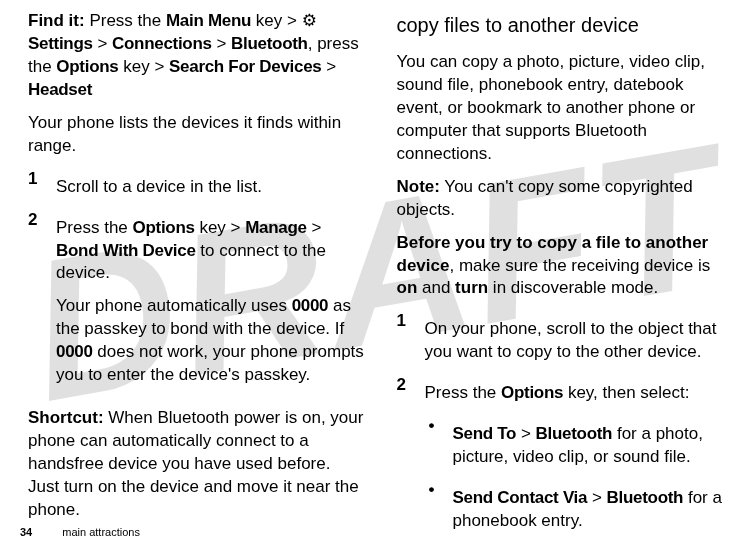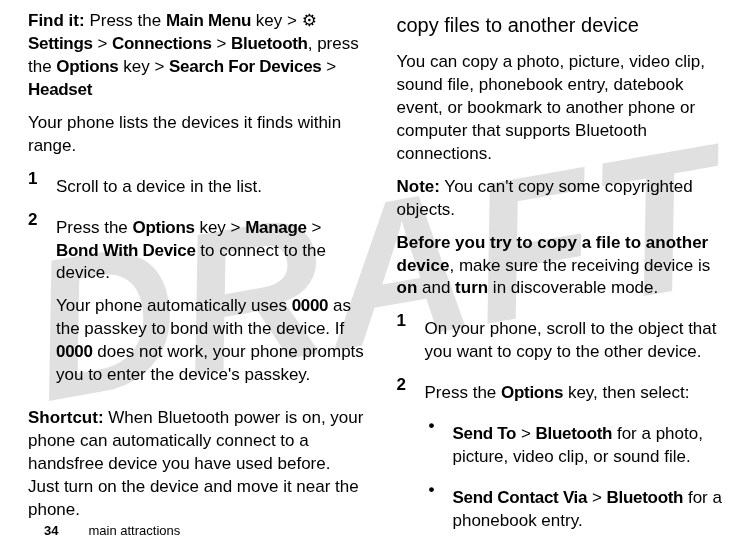--- a/index.html
+++ b/index.html
@@ -43,22 +43,22 @@
   .icon { display: inline-block; width: 13px; text-align: center; }
   .section-heading { font-size: 20px; font-weight: 400; margin-bottom: 12px; margin-top: 2px; }
   .li-row { display: flex; gap: 14px; }
   .li-num { width: 14px; flex: none; font-weight: 700; font-size: 17px; }
   .li-bullet { width: 14px; flex: none; font-weight: 700; font-size: 17px; text-align: center; }
   .li-body { flex: 1; font-size: 17px; margin-top: 8px; }
   .li-body p { margin-bottom: 10px; }
   .footer {
     position: absolute;
     bottom: 8px;
-    left: 44px;
-    font-size: 13px;
+    left: 20px;
+    font-size: 11px;
   }
   .footer .pg { font-weight: 700; margin-right: 30px; }
 </style>
 </head>
 <body>
 
 <div class="watermark">DRAFT</div>
 
 <div class="page">
 

